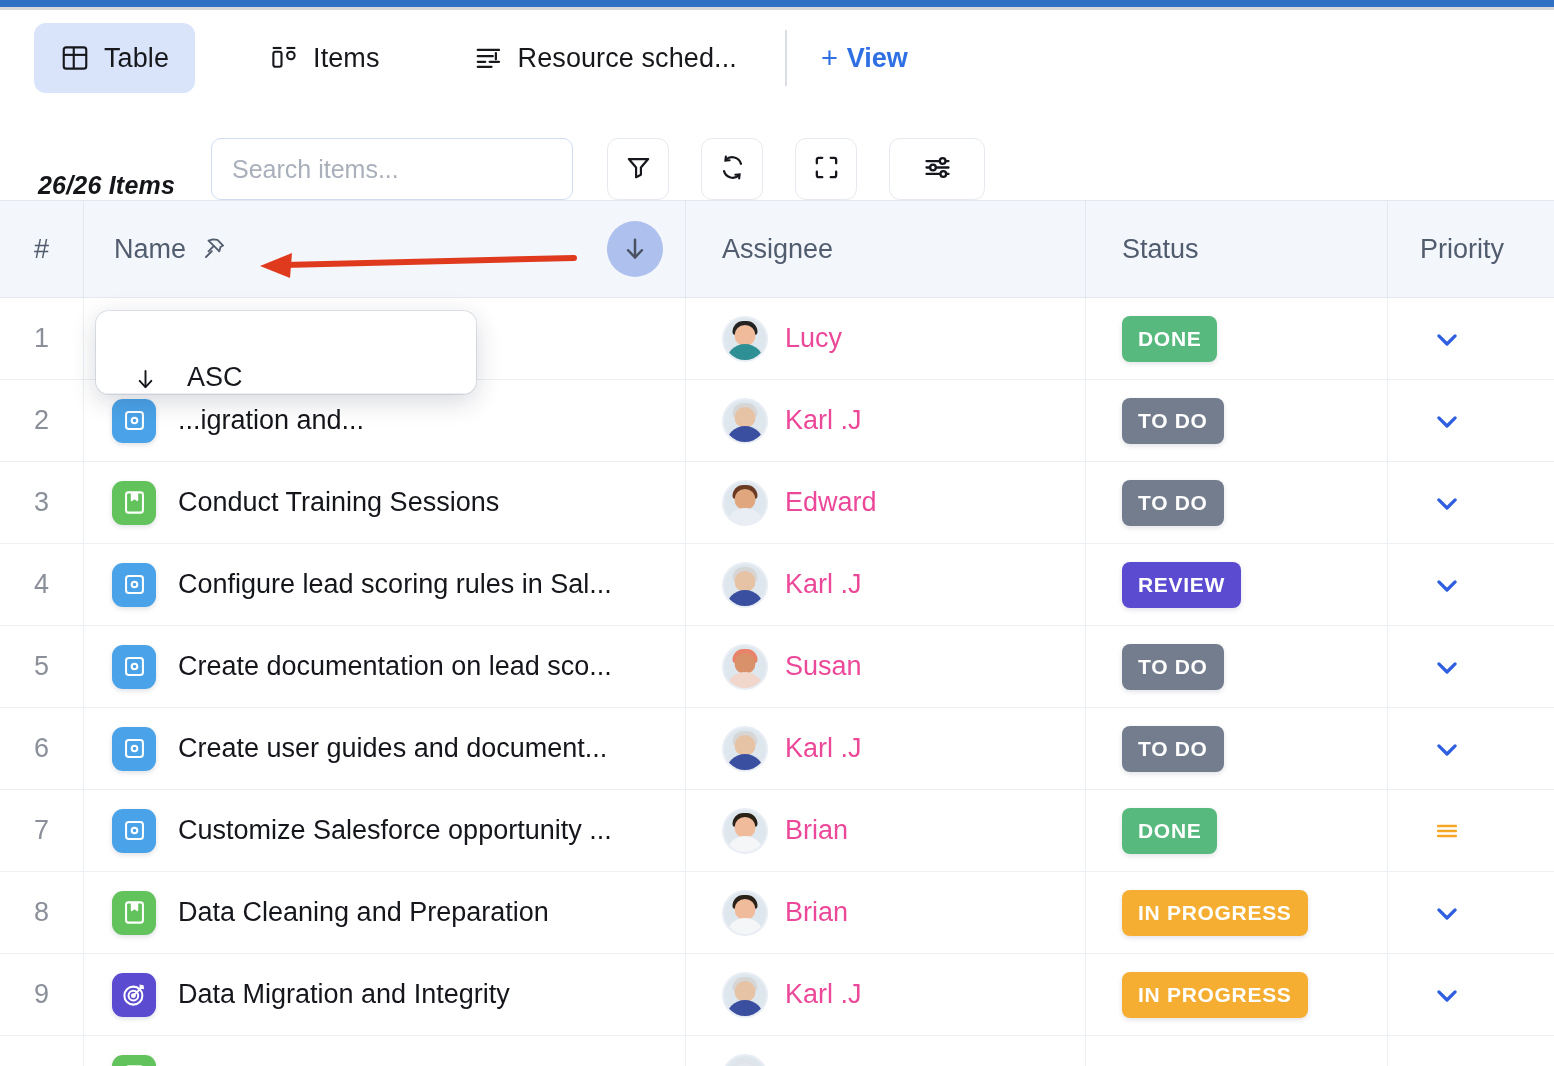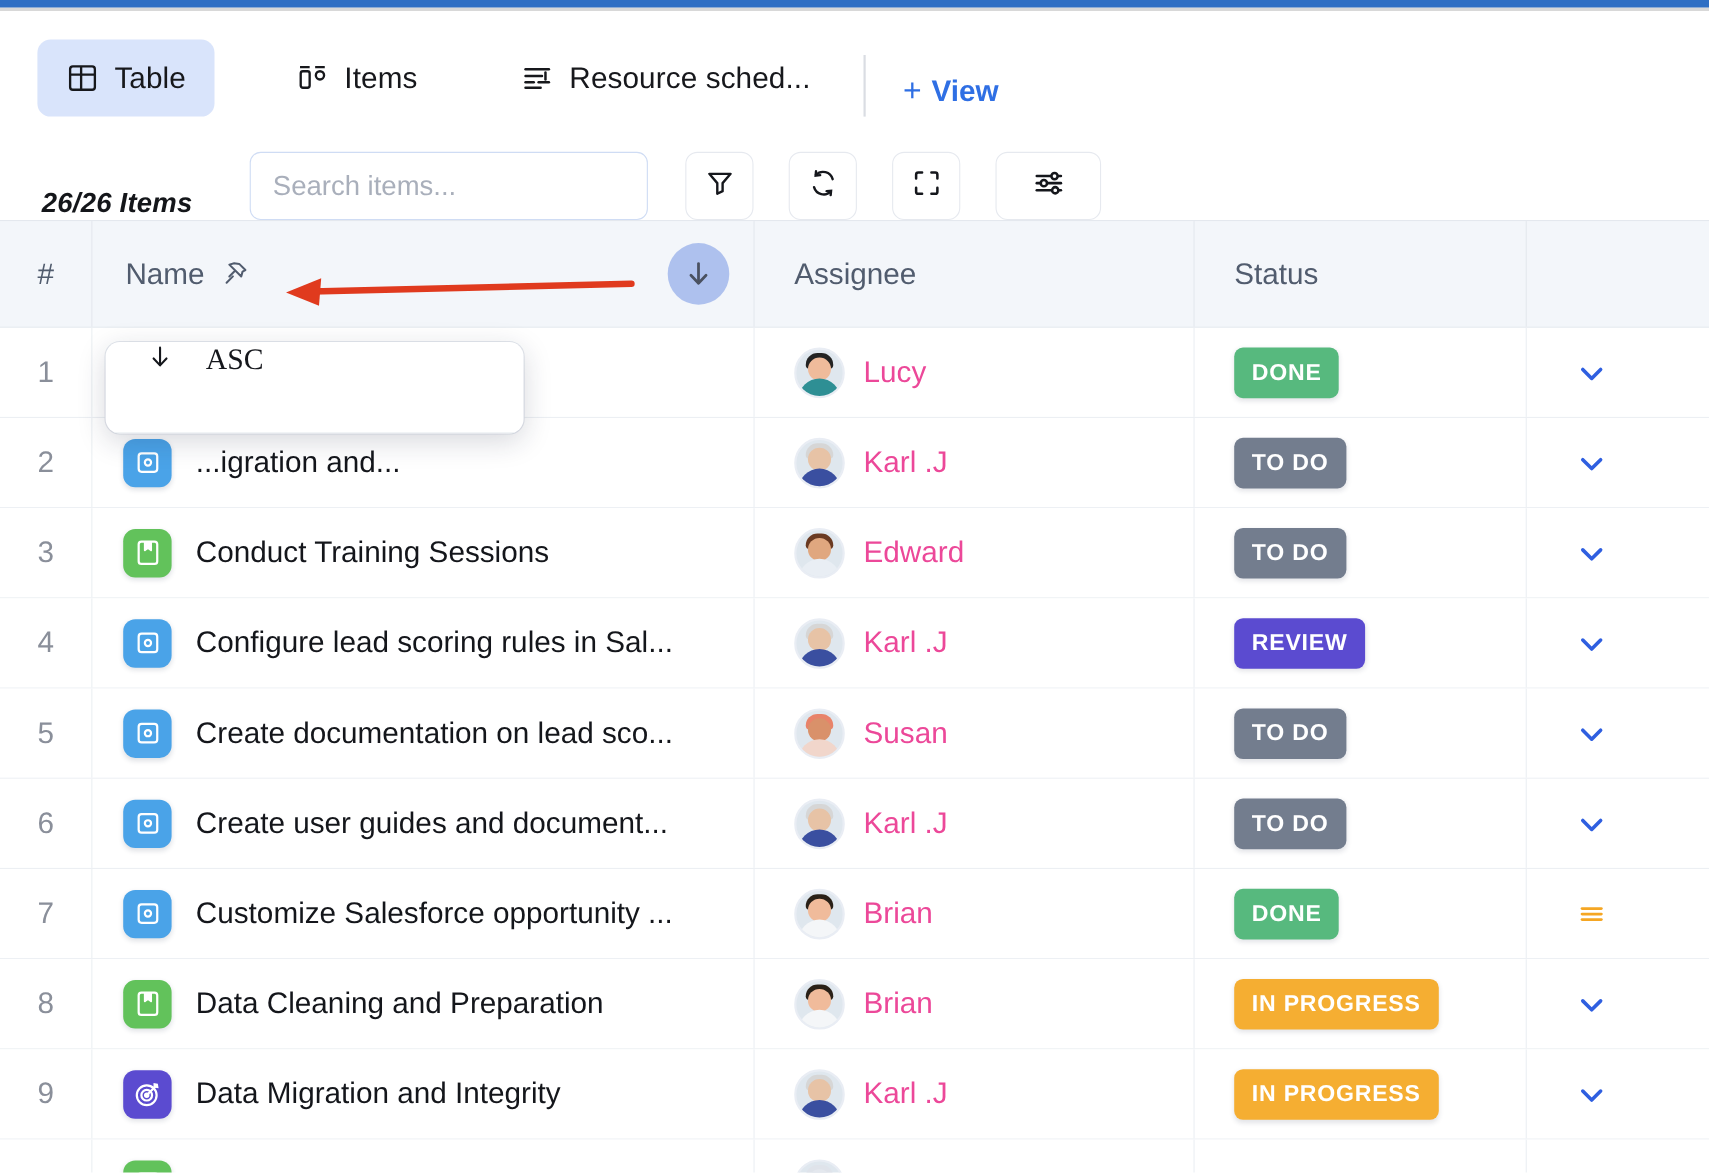--- a/index.html
+++ b/index.html
@@ -10,21 +10,21 @@
     overflow: hidden;
   }
   .app { position: relative; width: 1554px; height: 1066px; }
 
   
   .browser-bar { height: 7px; background: #2f6fc4; width: 100%; }
   .browser-bar-shadow { height: 3px; background: #d8d8d8; width: 100%; }
 
   
   .tabbar {
-    display: flex; align-items: flex-end;
+    display: flex; align-items: center;
     height: 96px; padding: 0 44px 0 34px; gap: 0;
   }
   .tab {
     display: flex; align-items: center; gap: 14px;
     height: 70px; padding: 0 26px;
     border-radius: 12px;
     font-size: 27px; color: #17181c; letter-spacing: .1px;
     cursor: pointer; white-space: nowrap;
   }
   .tab.active { background: #d9e4fb; }
@@ -39,21 +39,21 @@
 
   
   .toolrow {
     display: flex; align-items: flex-end;
     padding: 0 0 0 38px; height: 94px; gap: 0;
   }
   .items-count {
     font-size: 25px; font-style: italic; font-weight: 700;
     color: #14161a; white-space: nowrap; letter-spacing: .2px;
   }
-  .search-wrap { margin-left: 52px; }
+  .search-wrap { margin-left: 36px; }
   .search-input {
     width: 362px; height: 62px;
     border: 1.6px solid #cfdcf4; border-radius: 10px;
     background: #fff; font-size: 25px; color: #2b2f36;
     padding: 0 20px; outline: none;
     font-family: "Liberation Sans", sans-serif;
   }
   .search-input::placeholder { color: #a9afbb; }
   .tool-btns { display: flex; align-items: center; gap: 32px; margin-left: 34px; }
   .tool-btn {
@@ -140,23 +140,23 @@
 
   
   .dropdown {
     position: absolute; left: 96px; top: 311px;
     width: 380px; background: #fff;
     border-radius: 13px;
     box-shadow: 0 7px 26px rgba(25,35,60,.18), 0 0 0 1px rgba(225,229,236,.9);
     z-index: 40; overflow: hidden;
   }
   .menu-item {
-    display: flex; align-items: flex-start; gap: 28px;
+    display: flex; align-items: flex-end; gap: 28px;
     height: 82px; padding: 0 36px;
-    font-size: 27px; color: #15171c; cursor: pointer; font-family: Liberation Serif, serif;
+    font-size: 27px; color: #15171c; cursor: pointer;
   }
   .menu-div { height: 1.4px; background: #eceff3; margin: 0; }
 
   
   .arrow-anno { position: absolute; left: 252px; top: 240px; z-index: 60; pointer-events: none; }
 </style>
 </head>
 <body>
 
 <div class="app">
@@ -277,20 +277,21 @@
         </span>
         <span class="sort-circle">
           <svg width="30" height="30" viewBox="0 0 24 24" fill="none" stroke="#4a5160" stroke-width="2" stroke-linecap="round" stroke-linejoin="round">
             <line x1="12" y1="4.5" x2="12" y2="18.5"></line>
             <polyline points="6.5,13 12,18.8 17.5,13"></polyline>
           </svg>
         </span>
       </div>
       <div class="th c-assignee">Assignee</div>
       <div class="th c-status">Status</div>
+      <div class="th c-priority">Priority</div>
     </div>
 
     <div class="tbody" id="tbody">
         <div class="trow">
           <div class="td c-num">1</div>
           <div class="td c-name">
             <span class="row-icon" style="background: rgb(74, 163, 232);">
               <svg width="27" height="27" viewBox="0 0 24 24" fill="none" stroke="#fff" stroke-width="1.8">
                 <rect x="4.5" y="4.5" width="15" height="15" rx="2.4"></rect>
                 <circle cx="12" cy="12" r="2.5"></circle>

